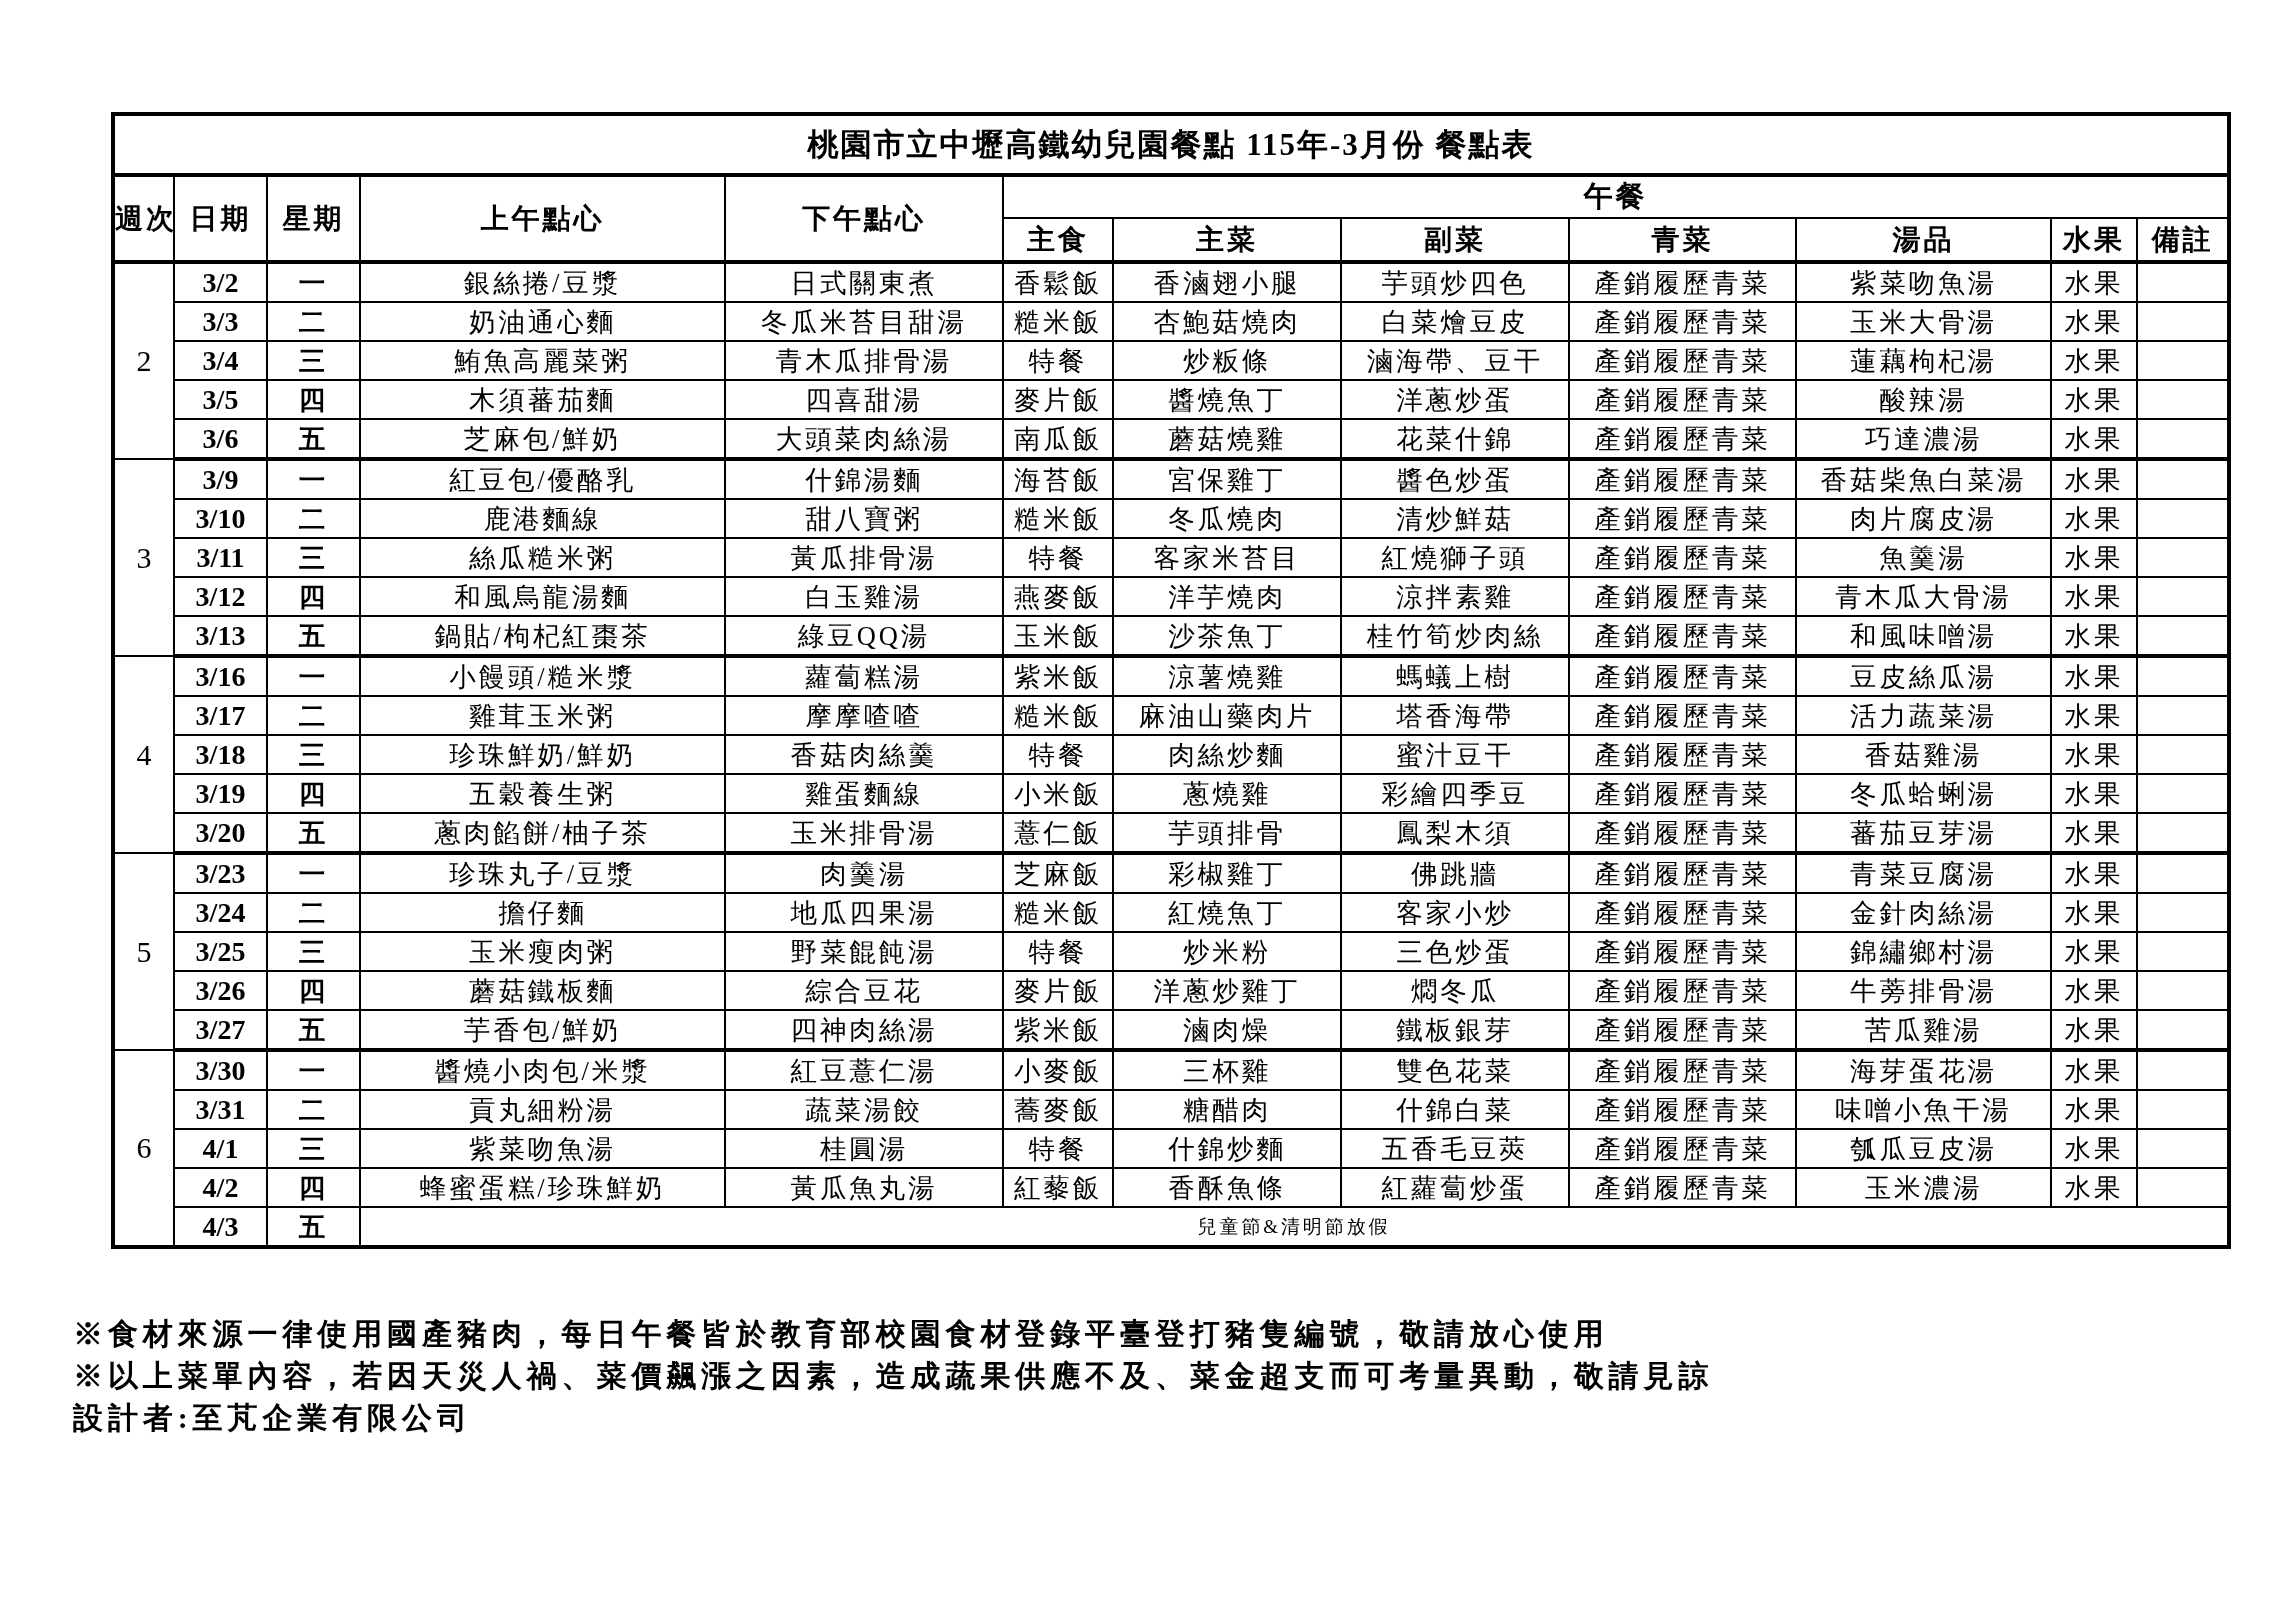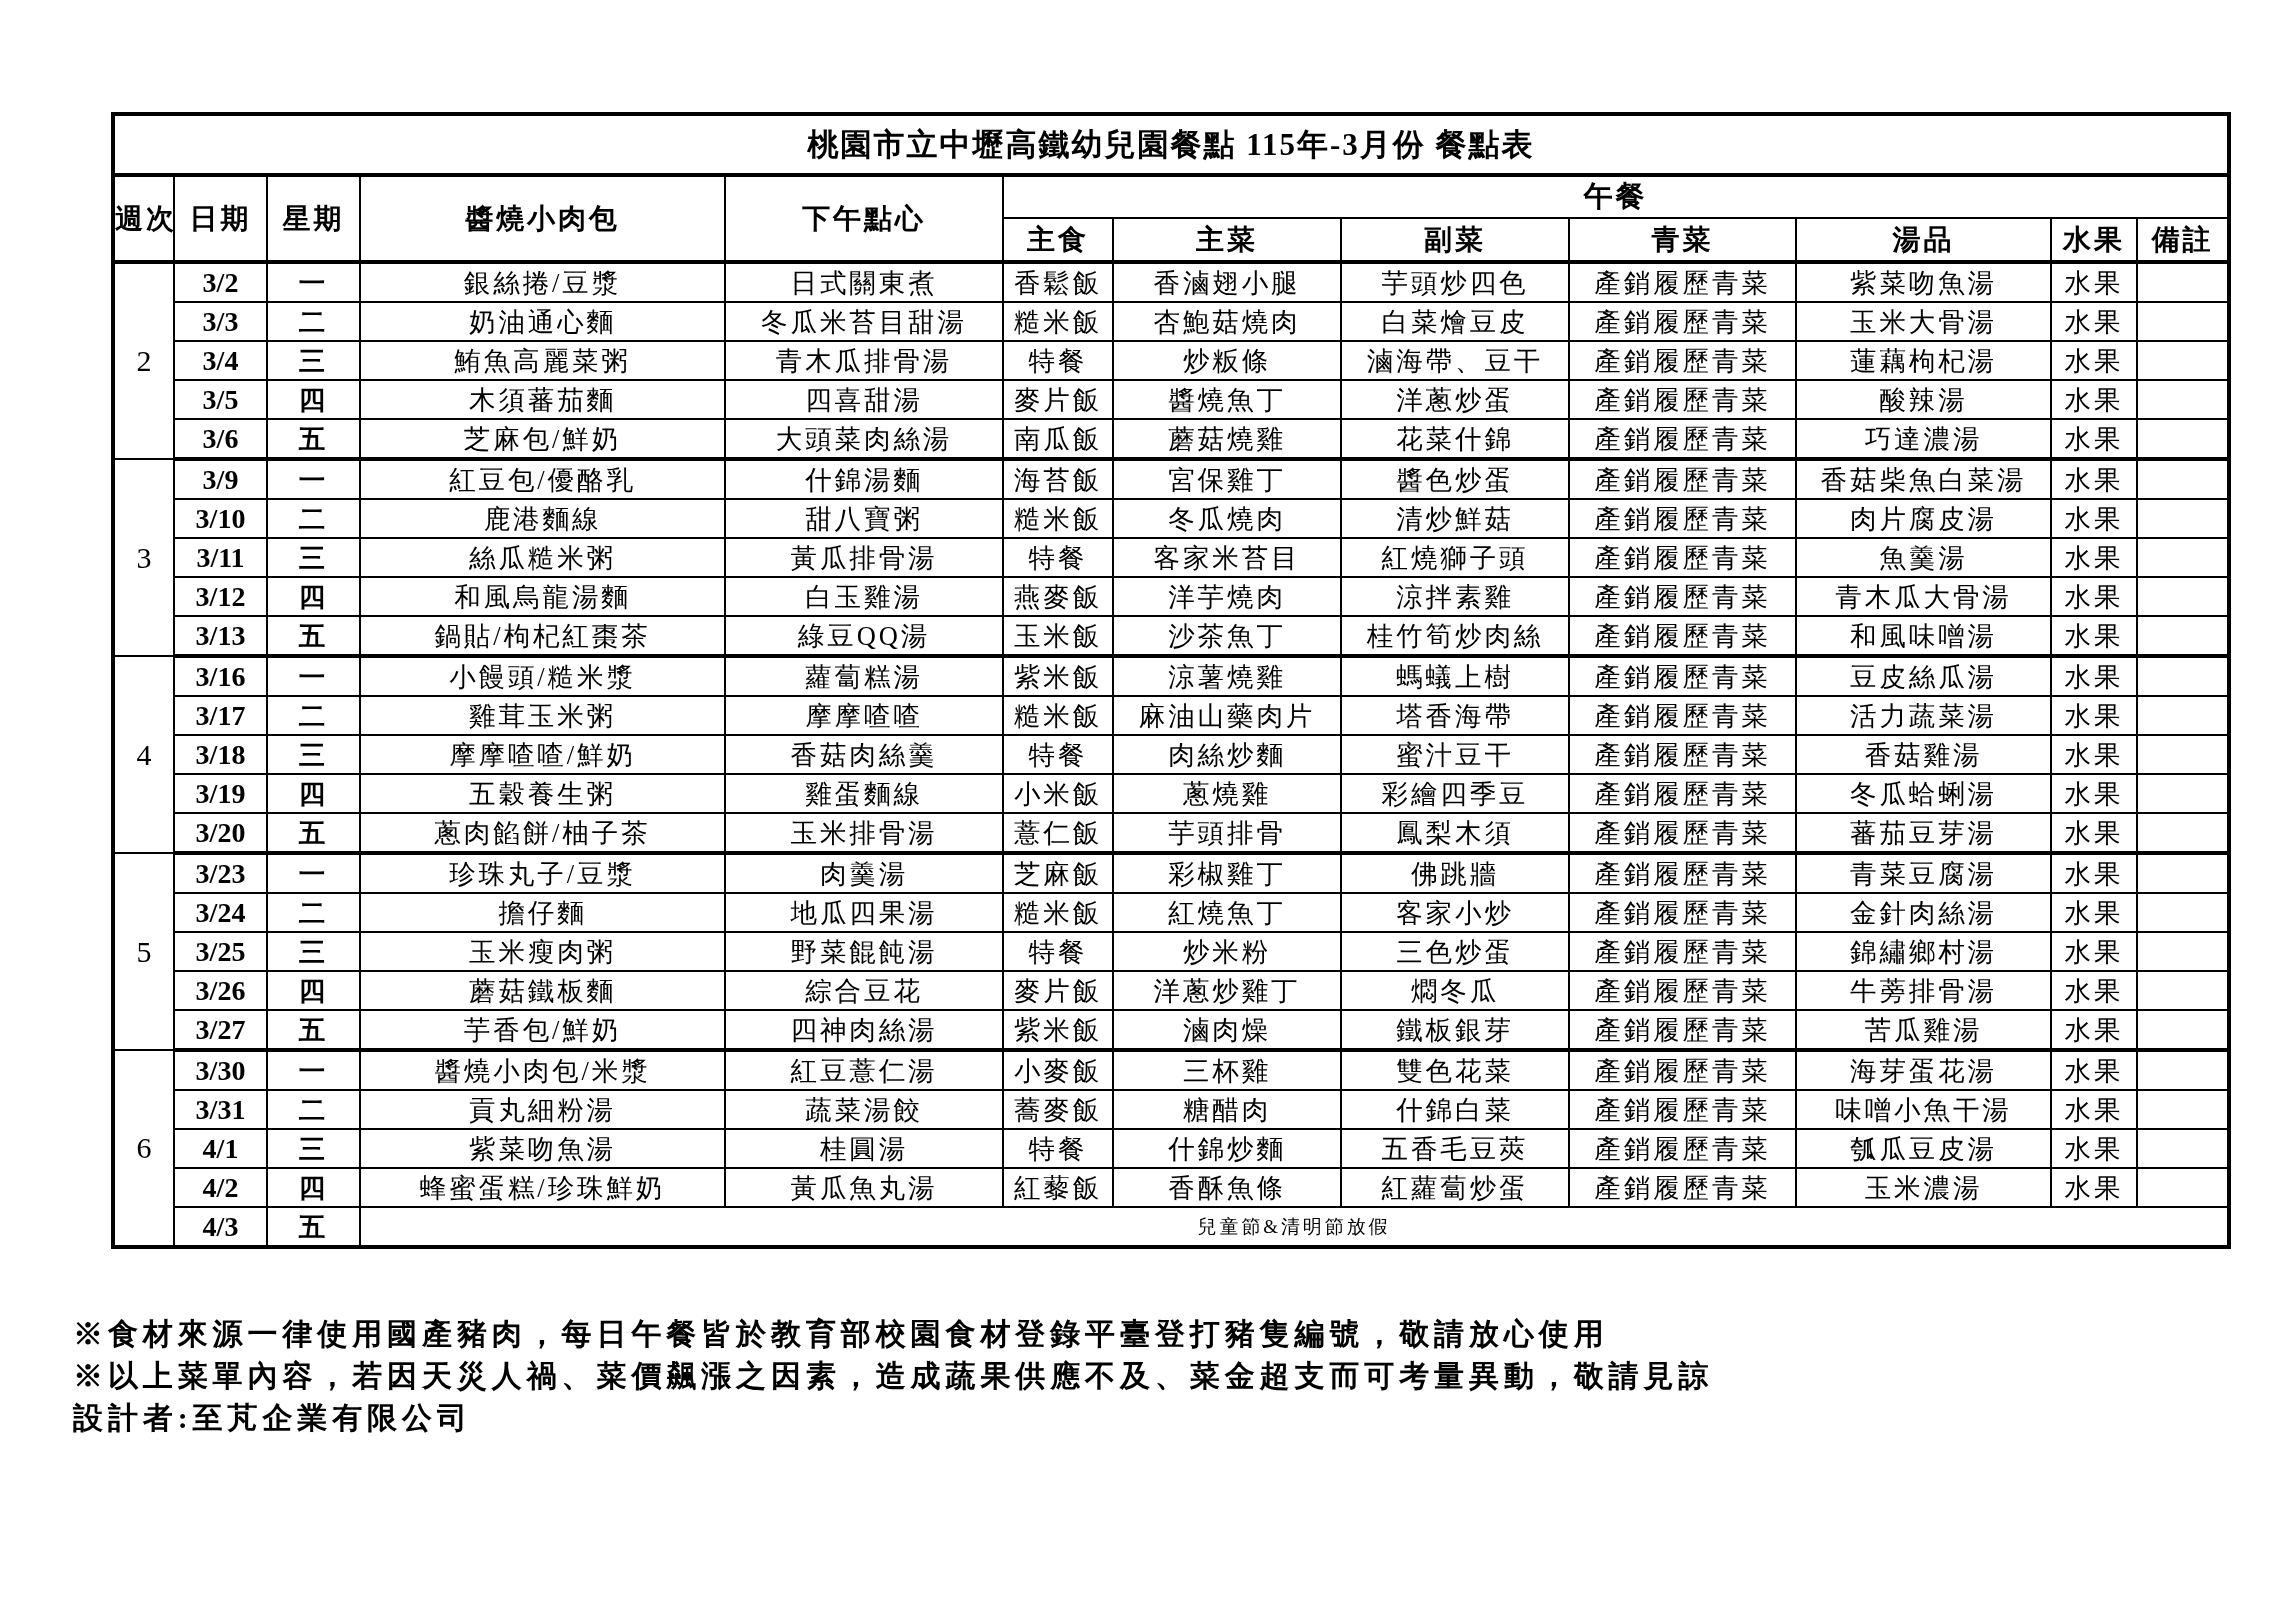--- a/index.html
+++ b/index.html
@@ -60,21 +60,21 @@
         <col style="width:92px">
     </colgroup>
     <tbody>
       <tr>
         <td class="title-cell" colspan="12">桃園市立中壢高鐵幼兒園餐點  115年-3月份 餐點表</td>
       </tr>
       <tr>
         <th class="tallhead" rowspan="2">週次</th>
         <th class="tallhead" rowspan="2">日期</th>
         <th class="tallhead" rowspan="2">星期</th>
-        <th class="tallhead" rowspan="2">醬燒小肉包</th>
+        <th class="tallhead" rowspan="2">上午點心</th>
         <th class="tallhead" rowspan="2">下午點心</th>
         <th class="lunch-header" colspan="7">午餐</th>
       </tr>
       <tr class="subheader">
         <th>主食</th>
         <th>主菜</th>
         <th>副菜</th>
         <th>青菜</th>
         <th>湯品</th>
         <th>水果</th>
@@ -237,21 +237,21 @@
           <td class="item">麻油山藥肉片</td>
           <td class="item">塔香海帶</td>
           <td class="item">產銷履歷青菜</td>
           <td class="item">活力蔬菜湯</td>
           <td class="item">水果</td>
           <td class="item"></td>
         </tr>
         <tr class="row-sep">
           <td class="date">3/18</td>
           <td class="weekday">三</td>
-          <td class="item">摩摩喳喳/鮮奶</td>
+          <td class="item">珍珠鮮奶/鮮奶</td>
           <td class="item">香菇肉絲羹</td>
           <td class="item">特餐</td>
           <td class="item">肉絲炒麵</td>
           <td class="item">蜜汁豆干</td>
           <td class="item">產銷履歷青菜</td>
           <td class="item">香菇雞湯</td>
           <td class="item">水果</td>
           <td class="item"></td>
         </tr>
         <tr class="row-sep">

